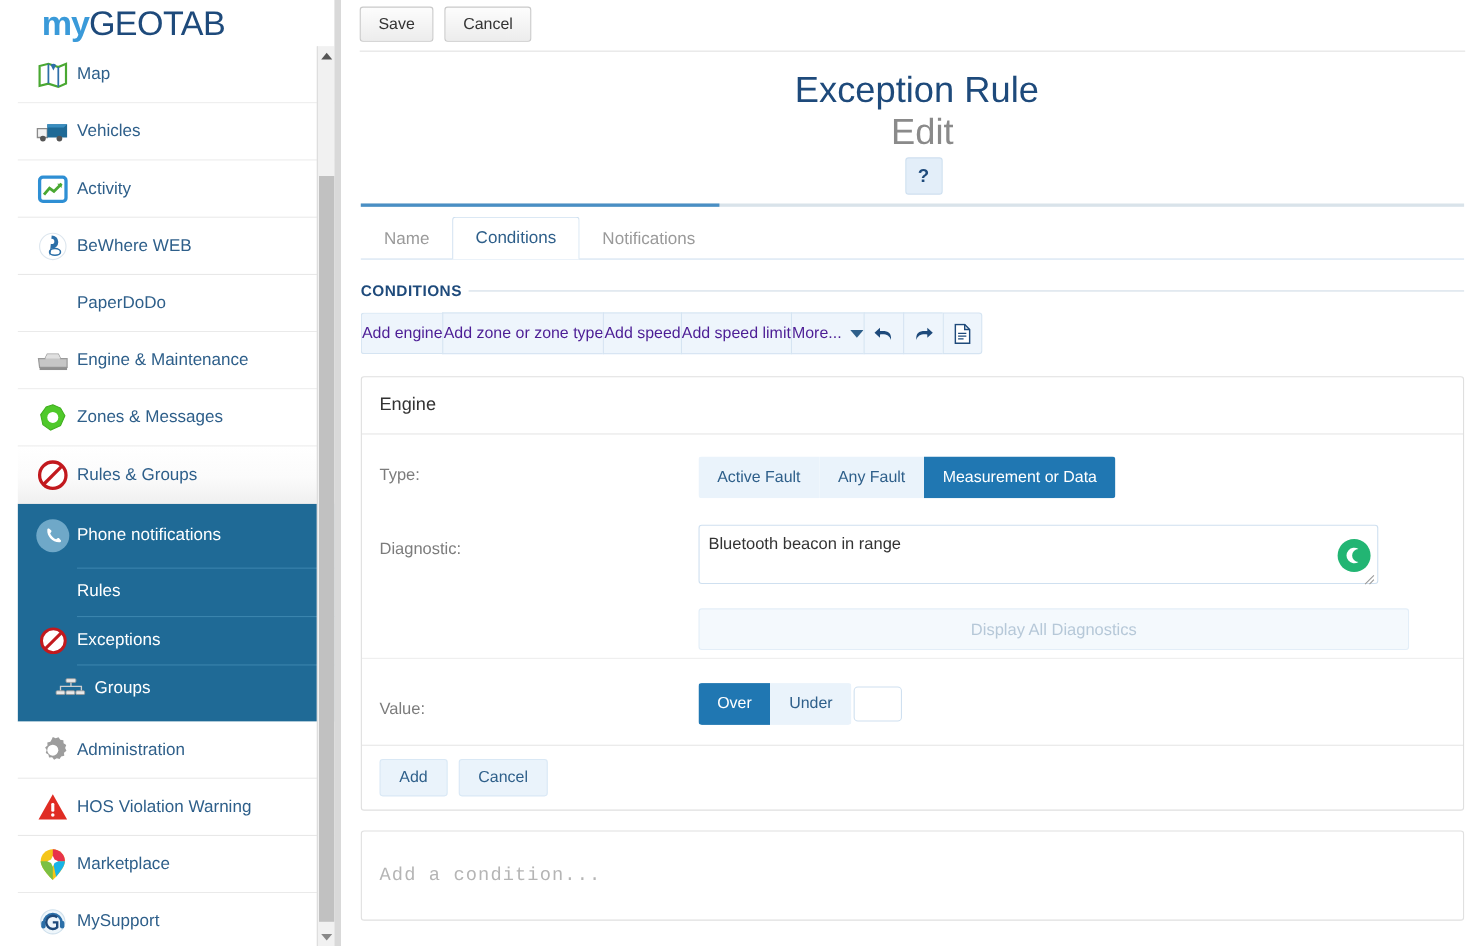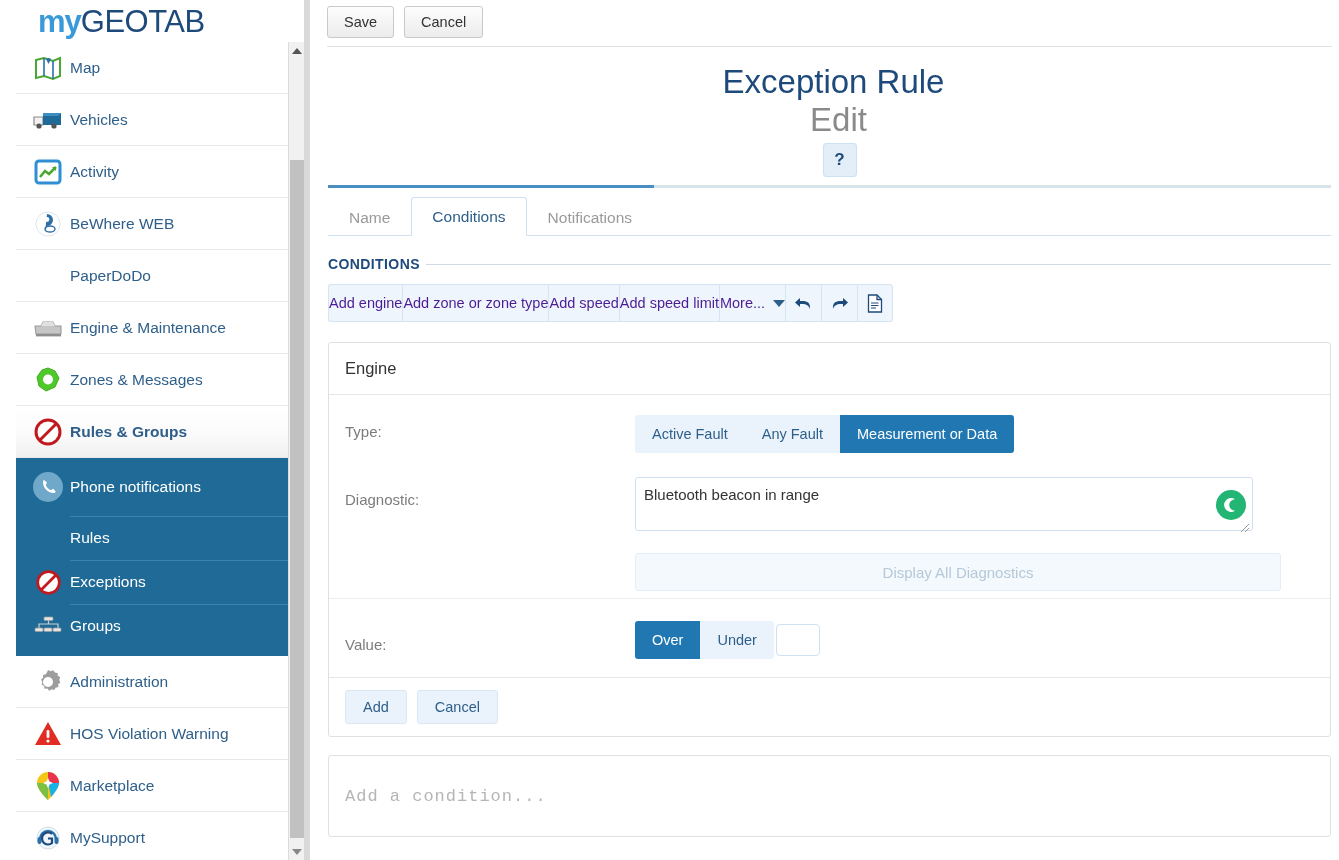--- a/index.html
+++ b/index.html
@@ -28,21 +28,21 @@
 
   .nav-item {
     position:relative;
     height:52px; display:flex; align-items:center;
     border-bottom:1px solid #e8e8e8;
     padding-left:10px; cursor:pointer; background:#fff;
   }
   .nav-item .ico { width:44px; min-width:44px; height:34px; display:flex; align-items:center; justify-content:center; }
   .nav-item .lbl { font-size:15.5px; color:#2e5f8a; white-space:nowrap; }
   .nav-item.no-icon { padding-left:54px; }
-  .nav-item.shaded { background: linear-gradient(to bottom,#ffffff 0%, #fbfbfb 55%, #f0f0f0 100%); font-weight: bold; }
+  .nav-item.shaded { background: linear-gradient(to bottom,#ffffff 0%, #fbfbfb 55%, #f0f0f0 100%); }
 
   
   #active-group { background:#1f6a96; }
   #active-group .nav-item { background:transparent; border-bottom:1px solid #2d7aa6; }
   #active-group .nav-item .lbl { color:#ffffff; font-size:15.5px; }
   #active-group .nav-item .ul { position:absolute; left:54px; right:0; bottom:-1px; height:1px; background:#3a84ad; }
 
   .circle-badge {
     width:30px;height:30px;border-radius:50%;
     background:#6fa8c8; display:flex;align-items:center;justify-content:center;
@@ -269,21 +269,21 @@
         <span class="ico">
           <svg width="27" height="27" viewBox="0 0 30 30">
             <circle cx="15" cy="15" r="12" fill="#fff" stroke="#c2191e" stroke-width="3"></circle>
             <line x1="7" y1="23" x2="23" y2="7" stroke="#c2191e" stroke-width="3"></line>
           </svg>
         </span>
         <span class="lbl">Exceptions</span>
         <span class="ul"></span>
       </div>
 
-      <div class="nav-item" style="height:44px;border-bottom:none;">
+      <div class="nav-item" style="height:44px;border-bottom:none;margin-left:16px;">
         <span class="ico">
           <svg width="28" height="22" viewBox="0 0 28 22">
             <rect x="10" y="2" width="9" height="3.4" rx="1" fill="#e8e8e8" stroke="#9a9a9a" stroke-width="0.8"></rect>
             <path d="M14.5 5.5 L14.5 9 M5 13 L5 9 L24 9 L24 13" stroke="#cfcfcf" stroke-width="1.2" fill="none"></path>
             <rect x="1" y="13" width="8" height="3.4" rx="1" fill="#e8e8e8" stroke="#9a9a9a" stroke-width="0.8"></rect>
             <rect x="10" y="13" width="8" height="3.4" rx="1" fill="#e8e8e8" stroke="#9a9a9a" stroke-width="0.8"></rect>
             <rect x="19" y="13" width="8" height="3.4" rx="1" fill="#e8e8e8" stroke="#9a9a9a" stroke-width="0.8"></rect>
           </svg>
         </span>
         <span class="lbl">Groups</span>

